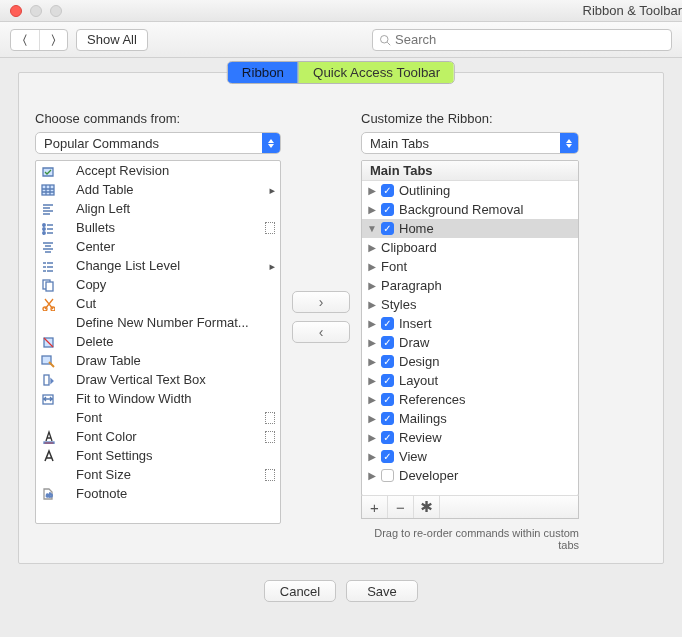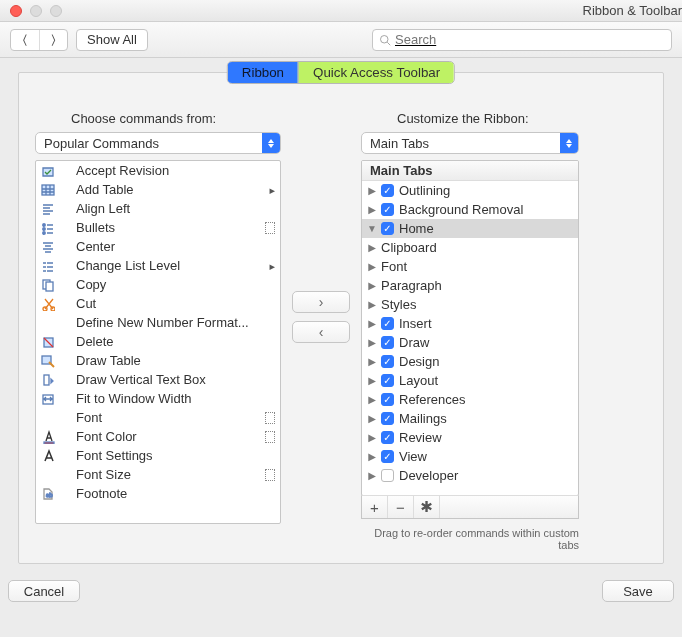--- a/index.html
+++ b/index.html
@@ -12,32 +12,32 @@
 .dot.gray { background: #dcdcdc; border: 0.5px solid #c8c8c8; }
 .title { position: absolute; width: 100%; text-align: right; font-size: 13px; color: #444; pointer-events: none; }
 
 .toolbar { height: 36px; display: flex; align-items: center; padding: 0 10px; gap: 8px; background: linear-gradient(#fafafa,#ececec); border-bottom: 1px solid #d0d0d0; }
 .seg { display: flex; border: 1px solid #c6c6c6; border-radius: 4px; overflow: hidden; background: #fff; height: 22px; }
 .seg button { width: 28px; border: none; background: transparent; color: #555; font-size: 13px; }
 .seg button + button { border-left: 1px solid #ddd; }
 .pill { border: 1px solid #c6c6c6; border-radius: 4px; background: #fff; height: 22px; padding: 0 10px; font-size: 13px; color: #333; display: flex; align-items: center; }
 .searchwrap { flex: 0 0 300px; margin-left: auto; display: flex; align-items: center; border: 1px solid #c6c6c6; border-radius: 4px; background: #fff; height: 22px; padding: 0 6px; }
 .searchwrap svg { width: 12px; height: 12px; stroke: #888; fill: none; margin-right: 4px; }
-.searchwrap input { border: none; outline: none; flex: 1; font-size: 13px; text-decoration: underline; }
+.searchwrap input { border: none; outline: none; flex: 1; font-size: 13px; }
 
 .content { padding: 14px 18px 0 18px; }
 .panel { border: 1px solid #d0d0d0; background: #f3f3f3; border-radius: 2px; padding: 24px 16px 12px 16px; position: relative; }
 
 .tabs { display: flex; border: 1px solid #b7b7b7; border-radius: 5px; overflow: hidden; position: absolute; top: -12px; left: 50%; transform: translateX(-50%); background: #fff; font-size: 13px; }
 .tabs button { border: none; padding: 3px 14px; background: #bef264; color: #333; min-width: 70px; }
 .tabs button.active { background: #2f78ff; color: #0f172a; }
 .tabs button + button { border-left: 1px solid #b7b7b7; }
 
 .columns { display: flex; gap: 10px; margin-top: 14px; align-items: flex-start; }
-.label { font-size: 13px; color: #333; margin-bottom: 6px; margin-left: 36px; }
+.label { font-size: 13px; color: #333; margin-bottom: 6px; }
 
 .combo { display: flex; align-items: center; background: #fff; border: 1px solid #c6c6c6; border-radius: 5px; height: 22px; width: 100%; overflow: hidden; font-size: 13px; position: relative; }
 .combo span { padding: 0 8px; flex: 1; }
 .combo .caret { width: 18px; align-self: stretch; background: #2f78ff; display: flex; flex-direction: column; align-items: center; justify-content: center; gap: 1px; }
 .caret::before, .caret::after { content: ""; border-left: 3px solid transparent; border-right: 3px solid transparent; }
 .caret::before { border-bottom: 4px solid #fff; }
 .caret::after { border-top: 4px solid #fff; }
 
 .listbox { border: 1px solid #c6c6c6; background: #fff; border-radius: 2px; margin-top: 6px; height: 364px; overflow: hidden; position: relative; font-size: 13px; }
 .listbox .scroll { overflow-y: auto; height: 100%; }
@@ -60,21 +60,21 @@
 .disc { color: #7a7a7a; font-size: 10px; width: 12px; text-align: center; }
 .chk { width: 13px; height: 13px; border: 1px solid #bbb; border-radius: 3px; display: inline-flex; align-items: center; justify-content: center; margin-right: 2px; }
 .chk.on { background: #2f78ff; border-color: #2f78ff; }
 .chk.on::after { content: "✓"; color: #fff; font-size: 10px; line-height: 1; }
 .ind1 { padding-left: 20px; }
 
 .toolstrip { display: flex; border: 1px solid #c6c6c6; border-top: 1px solid #ddd; background: linear-gradient(#fdfdfd,#f0f0f0); height: 24px; margin-top: -1px; position: relative; z-index: 2; }
 .toolstrip button { width: 26px; border: none; border-right: 1px solid #ddd; background: transparent; font-size: 15px; color: #555; }
 .hint { font-size: 11px; color: #666; text-align: right; margin-top: 8px; }
 
-.footer { display: flex; justify-content: space-between; gap: 10px; padding: 16px 8px; }
+.footer { display: flex; justify-content: center; gap: 10px; padding: 16px 20px; }
 .footer button { min-width: 72px; height: 22px; border: 1px solid #c6c6c6; border-radius: 5px; background: linear-gradient(#fefefe,#f1f1f1); font-size: 13px; color: #333; }
 </style>
 </head>
 <body>
 
 <div class="titlebar">
   <div class="traffic">
     <div class="dot red"></div>
     <div class="dot gray"></div>
     <div class="dot gray"></div>

